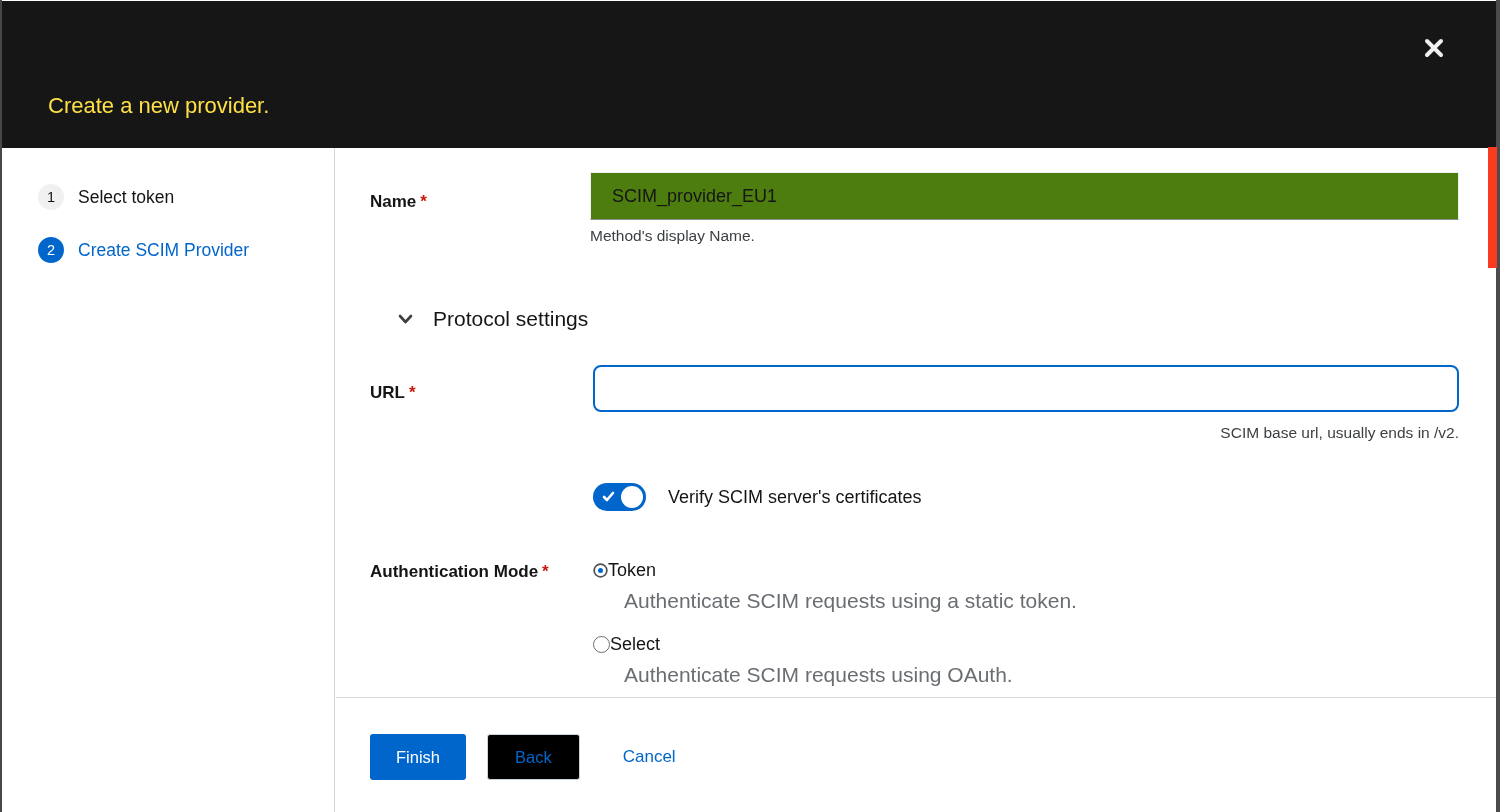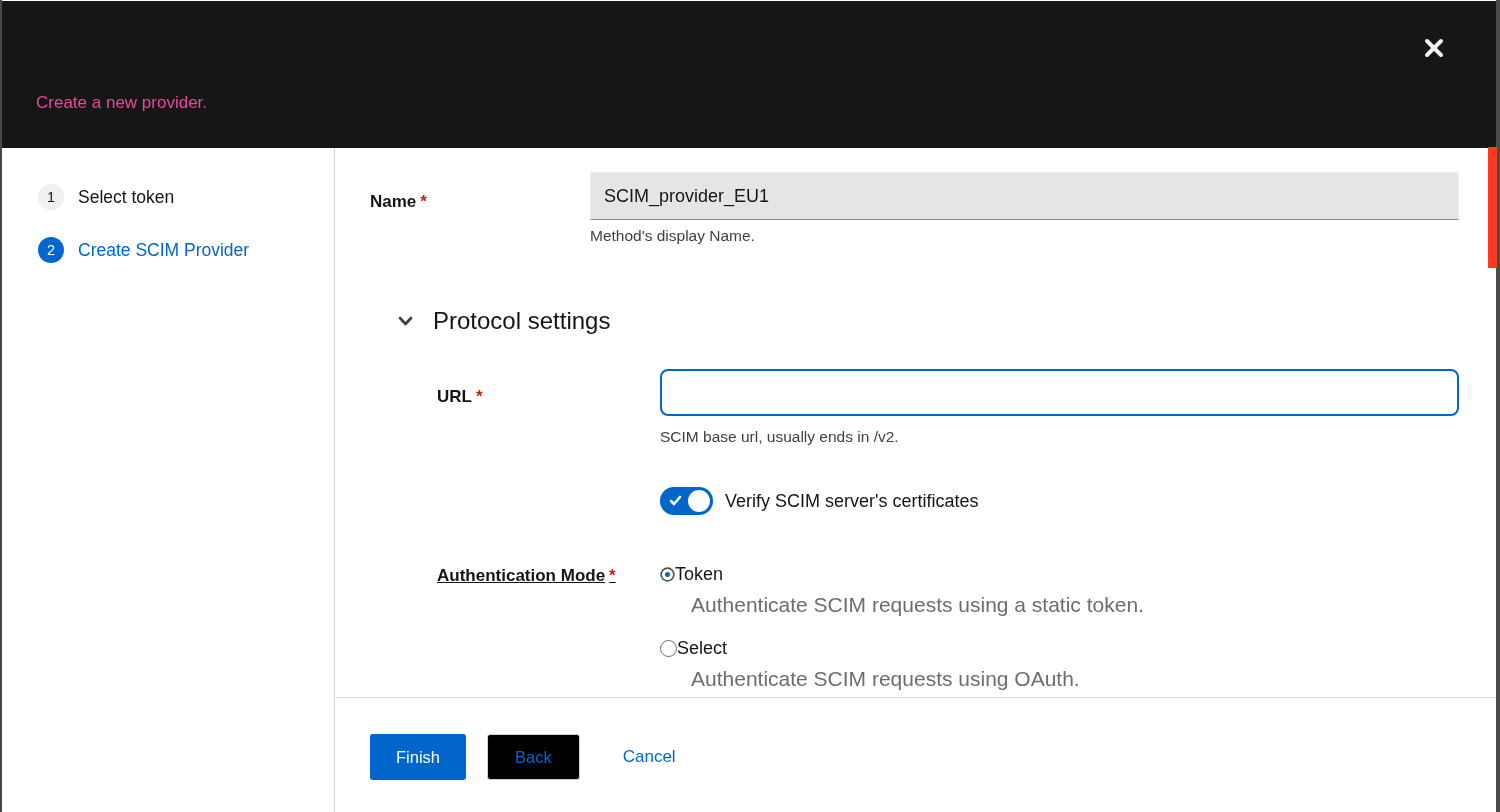--- a/index.html
+++ b/index.html
@@ -20,22 +20,22 @@
   
   .modal-header {
     position:absolute; left:0; right:0; top:1px; height:147px;
     background:#161616; color:#ffffff; z-index:10;
   }
   .modal-title {
     position:absolute; left:36px; top:30px;
     font-size:31px; font-weight:700; letter-spacing:.2px; color:#ffffff;
   }
   .modal-subtitle {
-    position:absolute; left:36px; top:92px;
-    font-size:17px; font-weight:400; color:#ec4899;
+    position:absolute; left:48px; top:92px;
+    font-size:22px; font-weight:400; color:#fde047;
   }
   .close-btn {
     position:absolute; left:1418px; top:31px; width:32px; height:32px;
     background:transparent; border:none; cursor:pointer;
     display:flex; align-items:center; justify-content:center;
   }
 
   
   .wizard-nav {
     position:absolute; left:0; top:148px; width:335px; bottom:0;
@@ -57,62 +57,62 @@
   .content {
     position:absolute; left:336px; top:148px; right:4px; height:549px;
     background:#ffffff; padding:24px 37px 0 34px; overflow:hidden;
   }
   .form-row { display:flex; }
   .row-label { width:220px; min-width:220px; padding-top:20px; font-size:17px; font-weight:700; color:#151515; }
   .row-field { flex:1; }
   .req { color:#c9190b; font-weight:700; margin-left:4px; }
 
   .text-input {
-    width:100%; height:48px; padding:0 13px;
+    width:100%; height:48px; padding:0 21px;
     font-family:"Liberation Sans","DejaVu Sans",sans-serif;
-    font-size:18px; color:#151515; background:#e5e5e5;
+    font-size:18px; color:#151515; background:#4d7c0f;
     border:1px solid #f0f0f0; border-bottom:1px solid #8a8d90; border-radius:0;
     outline:none;
   }
   .helper { margin-top:7px; font-size:15.5px; color:#3c3f42; }
 
   .section-head {
     display:flex; align-items:center; gap:20px;
     margin:62px 0 0 28px; cursor:pointer;
   }
-  .section-title { font-size:24px; color:#151515; }
-
-  .nested { margin-left:67px; }
+  .section-title { font-size:21px; color:#151515; }
+
+  .nested { }
   .nested .row-label { width:223px; min-width:223px; }
 
   .url-row { margin-top:34px; }
   .url-row .row-label { padding-top:18px; }
   .input-focused {
     width:100%; height:47px; padding:0 13px;
     font-family:"Liberation Sans","DejaVu Sans",sans-serif;
     font-size:18px; color:#151515; background:#ffffff;
     border:2px solid #0066cc; border-radius:8px; outline:none;
   }
-  .url-row .helper { margin-top:12px; }
+  .url-row .helper { margin-top:12px;text-align:right; }
 
   .toggle-row { margin-top:41px; display:flex; }
-  .toggle-wrap { display:flex; align-items:center; gap:12px; }
+  .toggle-wrap { display:flex; align-items:center; gap:22px; }
   .switch {
     position:relative; width:53px; height:28px; border-radius:14px;
     background:#0066cc; border:none; cursor:pointer;
   }
   .switch .knob {
     position:absolute; top:3px; right:3px; width:22px; height:22px;
     border-radius:50%; background:#ffffff;
   }
   .switch .tick { position:absolute; left:9px; top:7px; }
   .toggle-label { font-size:18px; color:#151515; }
 
   .auth-row { margin-top:49px; display:flex; }
-  .auth-row .row-label { padding-top:2px;text-decoration:underline; }
+  .auth-row .row-label { padding-top:2px; }
   .radio-option { display:flex; align-items:center; cursor:pointer; }
   .radio-option + .radio-desc { margin-top:8px; }
   .radio-dot-checked {
     width:11px; height:11px; border-radius:50%;
     background:#0066cc; border:3px solid #ffffff;
     box-shadow:0 0 0 1.7px #4f5255;
     margin:2px;
   }
   .radio-dot-un {
     width:17px; height:17px; border-radius:50%;

